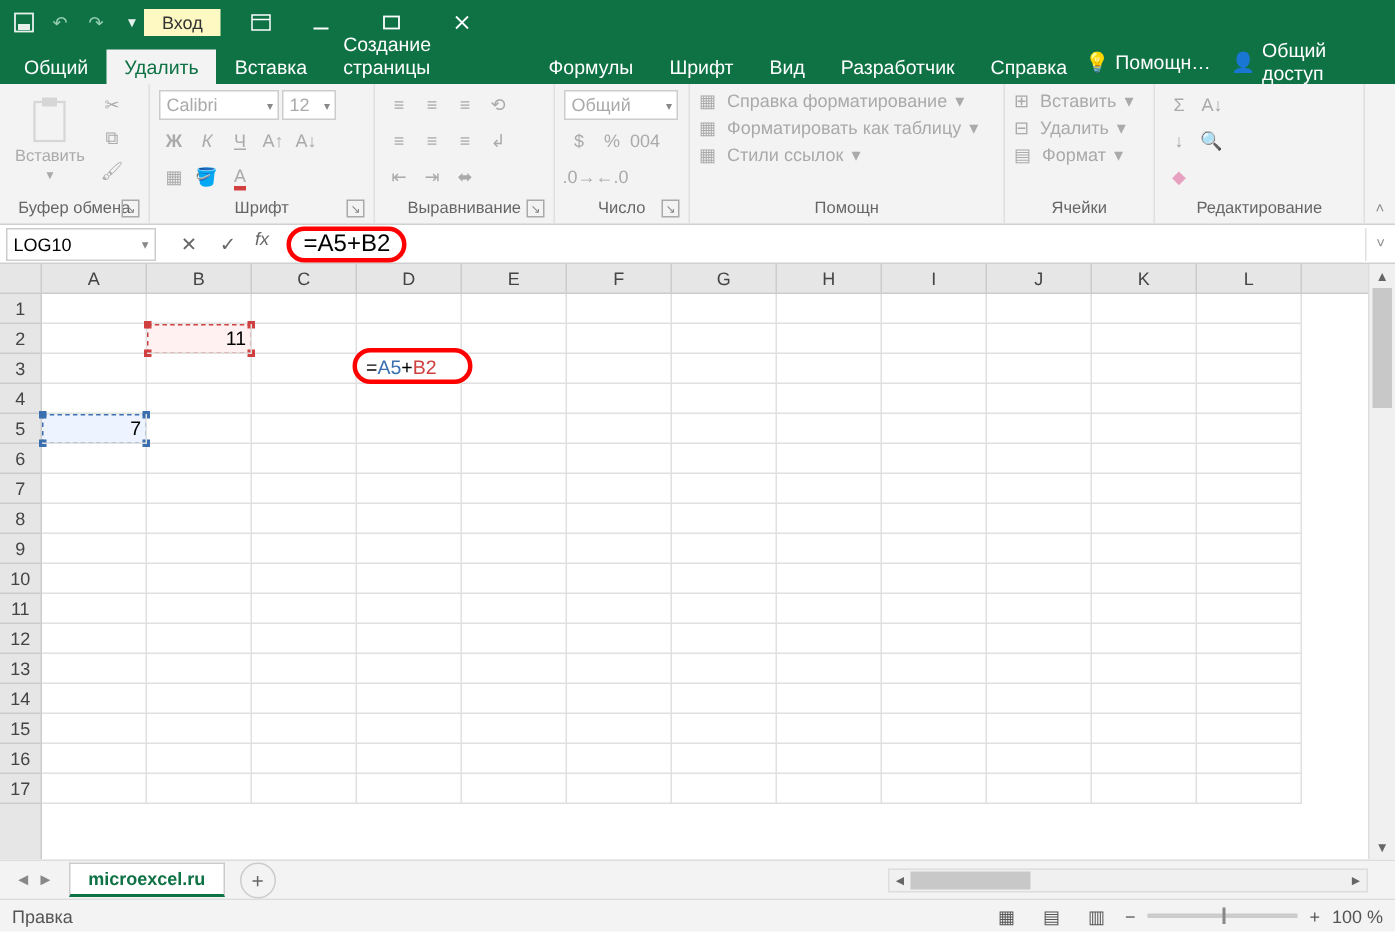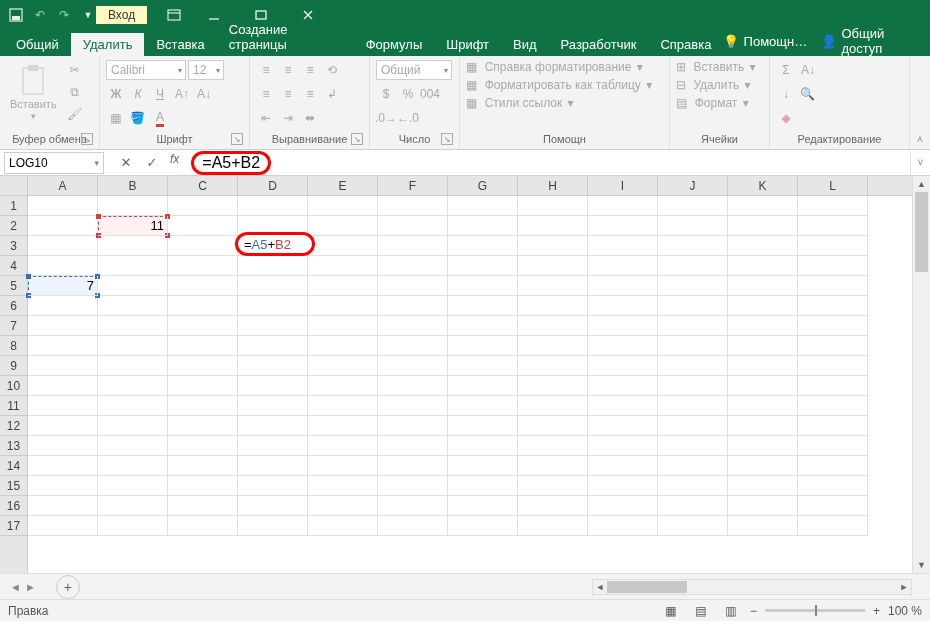--- a/index.html
+++ b/index.html
@@ -547,20 +547,21 @@
     <div class="thumb"></div>
     <div class="arr" style="bottom:0">▼</div>
   </div>
 </div>
 
 <div class="sheetbar">
   <div class="nav">
     <span>◄</span>
     <span>►</span>
   </div>
+  <div class="tab">microexcel.ru</div>
   <div class="add">+</div>
   <div class="hscroll">
     <div class="arr" style="left:0">◄</div>
     <div class="thumb"></div>
     <div class="arr" style="right:0">►</div>
   </div>
 </div>
 
 <div class="statusbar">
   <span>Правка</span>

